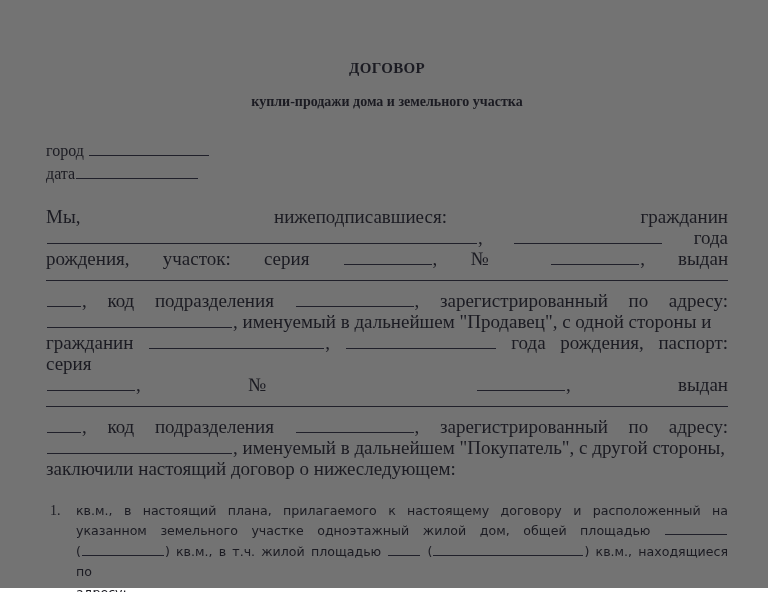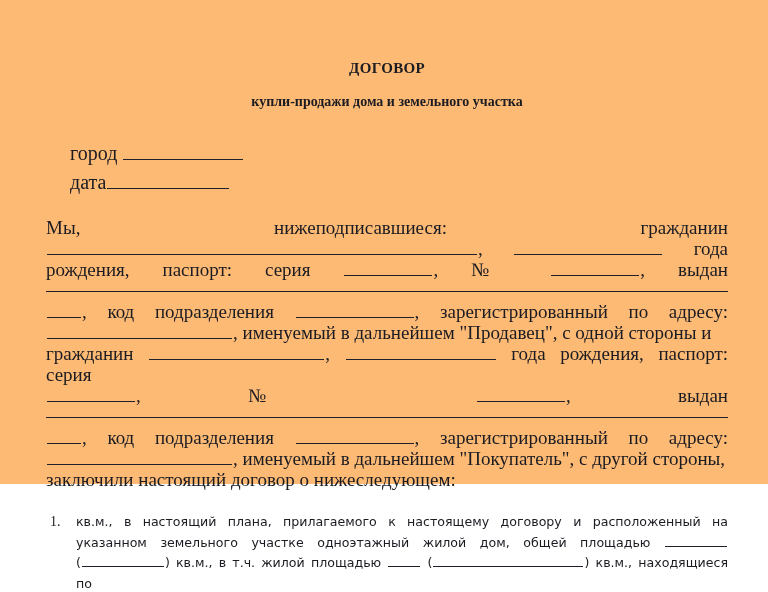--- a/index.html
+++ b/index.html
@@ -12,22 +12,22 @@
     width: 768px;
     height: 592px;
     overflow: hidden;
     font-family: "Liberation Serif", "DejaVu Serif", serif;
     color: #1b1b22;
   }
 
   .page {
     position: relative;
     width: 768px;
-    height: 484px;
-    background: #fdba74;
+    height: 588px;
+    background: #737373;
     box-sizing: border-box;
     padding: 0;
   }
 
   .sheet {
     position: absolute;
     left: 46px;
     top: 0;
     width: 682px;
   }
@@ -47,23 +47,22 @@
     font-weight: bold;
     font-size: 14px;
     margin: 12px;
     padding-top: 3px;
     line-height: 1.35;
   }
 
   
   .meta-block {
     margin-top: 27px;
-    font-size: 20px;
+    font-size: 16px;
     line-height: 1.45;
-    margin-left: 24px;
   }
   .meta-row {
     white-space: nowrap;
   }
   .meta-label {
     display: inline;
   }
 
   
   .body-block {
@@ -181,21 +180,21 @@
       </div>
 
       <div class="body-line">
         <span class="rule" style="width:430px"></span><span>,</span>
         <span class="rule" style="width:148px"></span>
         <span>года</span>
       </div>
 
       <div class="body-line">
         <span>рождения,</span>
-        <span>паспорт:</span>
+        <span>участок:</span>
         <span>серия</span>
         <span class="rule r-md"></span><span>,</span>
         <span>№</span>
         <span class="rule r-md"></span><span>,</span>
         <span>выдан</span>
       </div>
 
       <div class="body-line">
         <span class="fullrule"></span>
       </div>

